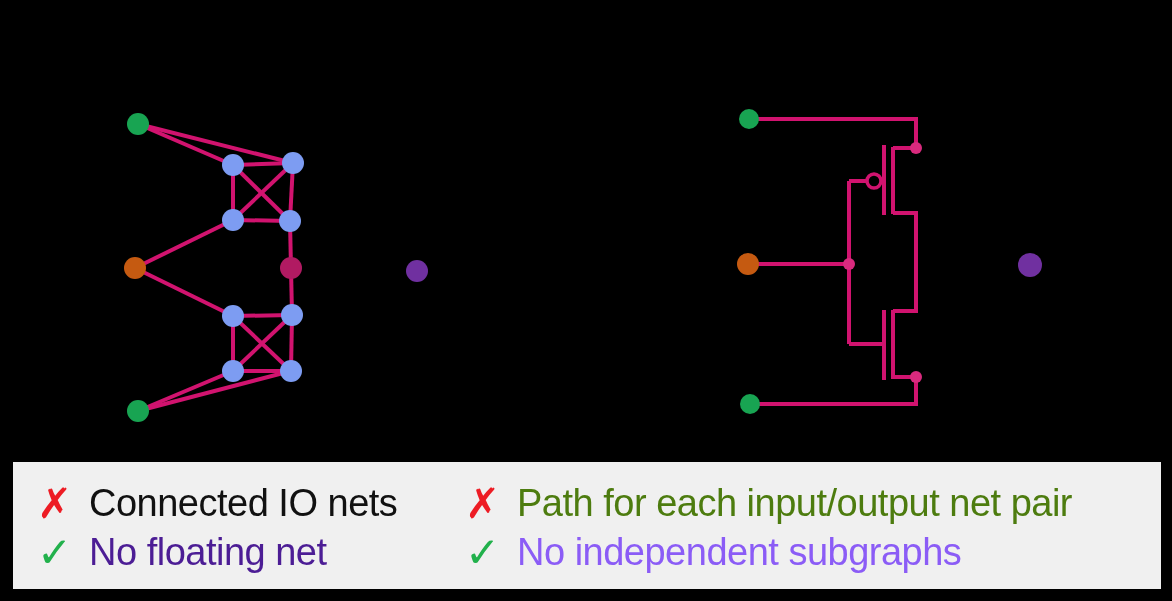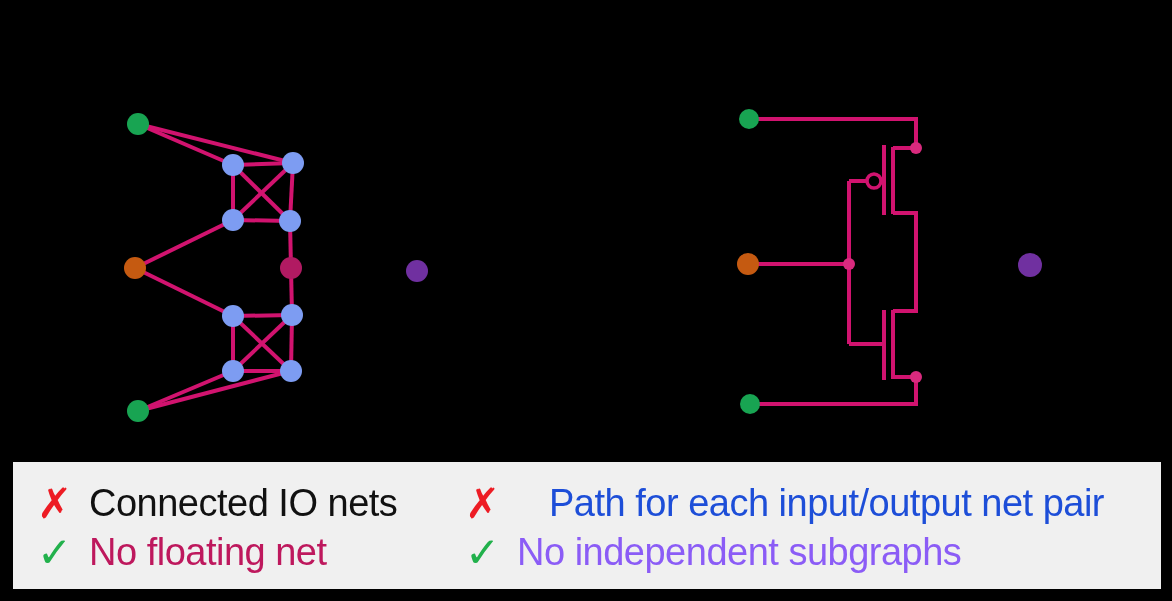--- a/index.html
+++ b/index.html
@@ -121,28 +121,28 @@
 
   <div class="caption" style="background: rgb(240, 240, 240);">
 
     <div class="cap-col col1">
       <div class="cap-row">
         <span class="mark" style="color: rgb(237, 28, 36);">✗</span>
         <span class="lbl" style="color: rgb(17, 17, 17);">Connected IO nets</span>
       </div>
       <div class="cap-row">
         <span class="mark" style="color: rgb(34, 177, 76);">✓</span>
-        <span class="lbl" style="color: #be185d;">No floating net</span>
+        <span class="lbl" style="color: #4c1d95;">No floating net</span>
       </div>
     </div>
 
     <div class="cap-col col2">
       <div class="cap-row">
         <span class="mark" style="color: rgb(237, 28, 36);">✗</span>
-        <span class="lbl" style="color: #1d4ed8; margin-left: 32px;">Path for each input/output net pair</span>
+        <span class="lbl" style="color: #4d7c0f;">Path for each input/output net pair</span>
       </div>
       <div class="cap-row">
         <span class="mark" style="color: rgb(34, 177, 76);">✓</span>
         <span class="lbl" style="color: #8b5cf6;">No independent subgraphs</span>
       </div>
     </div>
 
   </div>
 </div>
 

